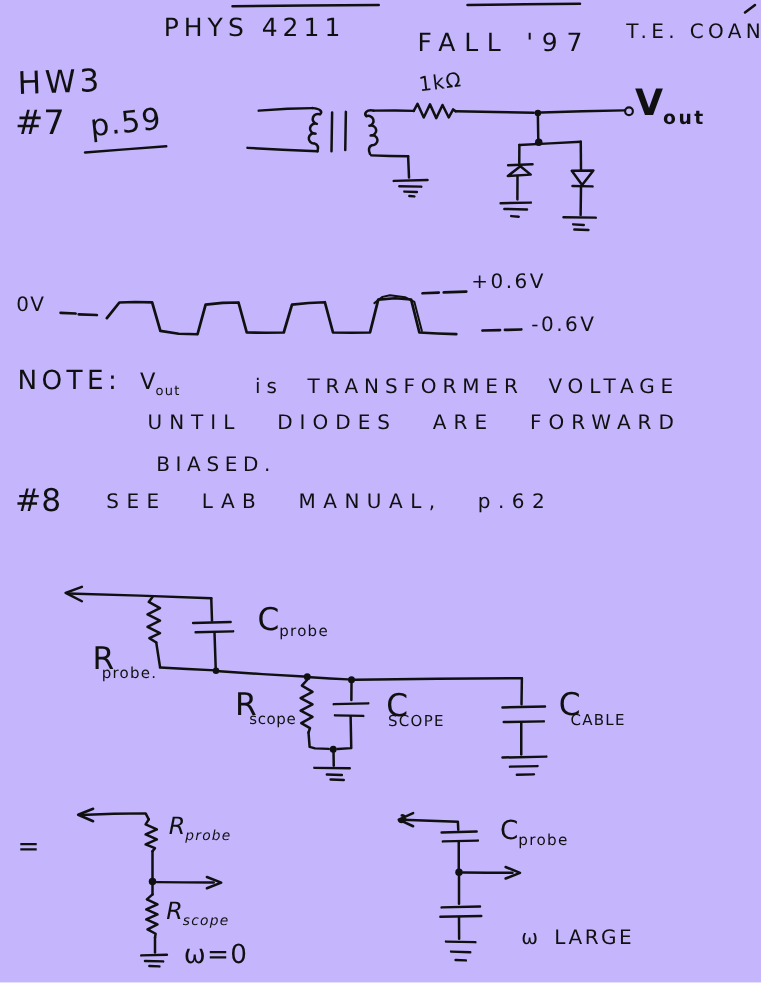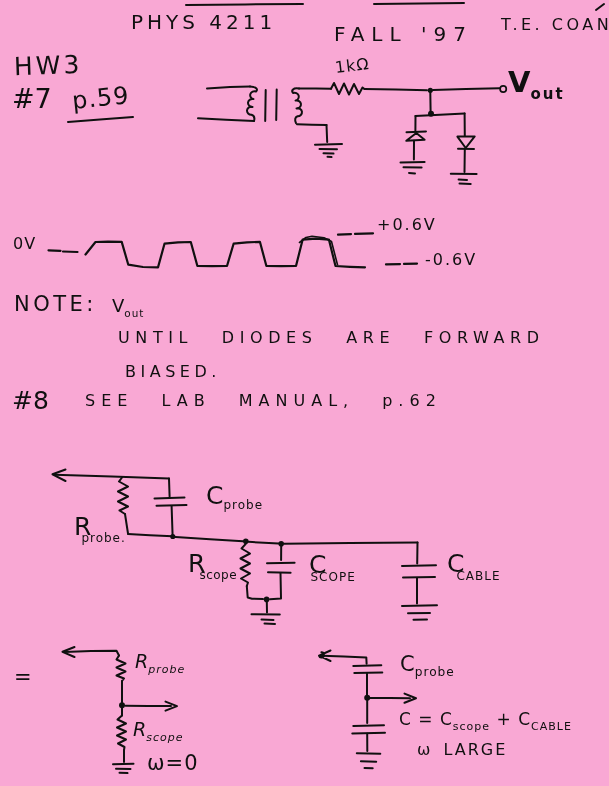--- a/index.html
+++ b/index.html
@@ -1,19 +1,19 @@
 <!DOCTYPE html>
 <html><head>
 <meta charset="utf-8">
 <style>
   html,body{margin:0;padding:0;background:#ffffff;}
   .page{
     position:relative;
     width:609px;height:786px;
-    background:#f9a8d4;
+    background:#c4b5fd;
     overflow:hidden;
     font-family:"DejaVu Sans", sans-serif;
     color:#101010;
   }
   svg.ink{position:absolute;left:0;top:0;}
   .lbl{position:absolute;white-space:nowrap;color:#101010;line-height:1;}
   .sub{font-size:58%;position:relative;top:0.45em;letter-spacing:1px;}
   
   .course{left:131px;top:12px;font-size:20px;letter-spacing:4px;}
   .term{left:334px;top:12px;font-size:20px;letter-spacing:7px;margin-top:12px;}
@@ -221,34 +221,34 @@
 
   <div class="lbl rval">1kΩ</div>
   <div class="lbl vout"><span>V</span><span class="sub">out</span></div>
 
   <div class="lbl wzero">0V</div>
   <div class="lbl wpos">+0.6V</div>
   <div class="lbl wneg">-0.6V</div>
 
   <div class="lbl notehead">NOTE:</div>
   <div class="lbl notev"><span>V</span><span class="sub">out</span></div>
+  <div class="lbl noteline1">is TRANSFORMER VOLTAGE</div>
   <div class="lbl noteline2">UNTIL DIODES ARE FORWARD</div>
   <div class="lbl noteline3">BIASED.</div>
 
   <div class="lbl p8num">#8</div>
   <div class="lbl p8line1">SEE LAB MANUAL, p.62</div>
 
   <div class="lbl biglabel rprobe"><span>R</span><span class="sub">probe.</span></div>
   <div class="lbl biglabel cprobe"><span>C</span><span class="sub">probe</span></div>
   <div class="lbl biglabel rscope"><span>R</span><span class="sub">scope</span></div>
   <div class="lbl biglabel cscope"><span>C</span><span class="sub">SCOPE</span></div>
   <div class="lbl biglabel ccable"><span>C</span><span class="sub">CABLE</span></div>
 
   <div class="lbl eqsign">=</div>
   <div class="lbl eqrprobe"><span>R</span><span class="sub">probe</span></div>
   <div class="lbl eqrscope"><span>R</span><span class="sub">scope</span></div>
   <div class="lbl eqomega0">ω=0</div>
 
   <div class="lbl eqcprobe"><span>C</span><span class="sub">probe</span></div>
-  <div class="lbl formula"><span>C</span> <span>=</span> <span>C</span><span class="sub">scope</span> <span>+</span> <span>C</span><span class="sub">CABLE</span></div>
   <div class="lbl eqomegal">ω LARGE</div>
 
 </div>
 
 </body></html>

